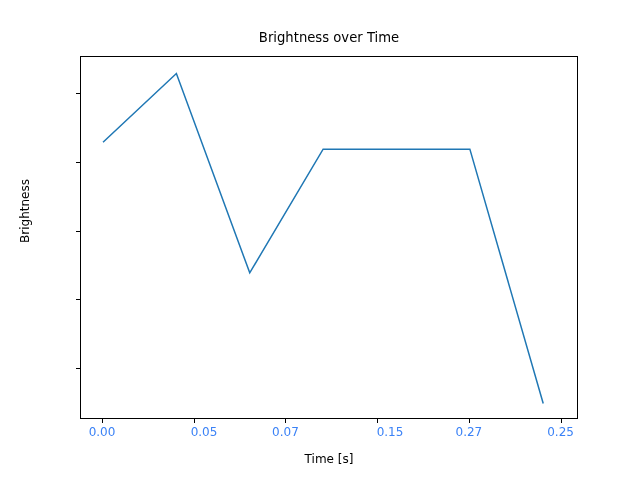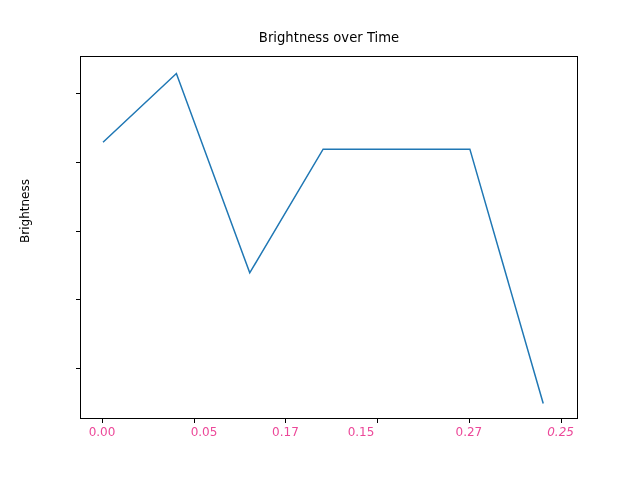--- a/index.html
+++ b/index.html
@@ -55,21 +55,21 @@
     height: 0;
     border-top: 1.1px solid #000000;
   }
   .xtick-label {
     position: absolute;
     top: 426px;
     text-align: center;
     font-size: 12px;
     line-height: 12px;
     white-space: nowrap;
-    color: #ec4899;
+    color: #3b82f6;
     transform: translateX(-50%);
   }
   .xtick-mark {
     position: absolute;
     top: 419px;
     width: 0;
     height: 4px;
     border-left: 1.1px solid #000000;
   }
   #xlabel {
@@ -96,36 +96,37 @@
   }
 </style>
 </head>
 <body>
 
 <div id="figure">
 
   <div id="chart-title">Brightness over Time</div>
 
   <div id="ylabel">Brightness</div>
+  <div id="xlabel">Time [s]</div>
 
   <div id="ytick-labels"></div>
   <div id="ytick-marks">
       <div class="ytick-mark" style="top: 368.125px;"></div>
       <div class="ytick-mark" style="top: 299.375px;"></div>
       <div class="ytick-mark" style="top: 230.625px;"></div>
       <div class="ytick-mark" style="top: 161.875px;"></div>
       <div class="ytick-mark" style="top: 93.125px;"></div>
     </div>
   <div id="xtick-labels">
       <div class="xtick-label" style="left: 102.011px;">0.00</div>
       <div class="xtick-label" style="left: 204px;">0.05</div>
-      <div class="xtick-label" style="left: 285.436px;">0.17</div>
-      <div class="xtick-label" style="left: 361px;">0.15</div>
+      <div class="xtick-label" style="left: 285.436px;">0.07</div>
+      <div class="xtick-label" style="left: 390px;">0.15</div>
       <div class="xtick-label" style="left: 468.862px;">0.27</div>
-      <div class="xtick-label" style="left: 560.575px; font-style: italic;">0.25</div>
+      <div class="xtick-label" style="left: 560.575px;">0.25</div>
     </div>
   <div id="xtick-marks">
       <div class="xtick-mark" style="left: 102.011px;"></div>
       <div class="xtick-mark" style="left: 193.724px;"></div>
       <div class="xtick-mark" style="left: 285.436px;"></div>
       <div class="xtick-mark" style="left: 377.149px;"></div>
       <div class="xtick-mark" style="left: 468.862px;"></div>
       <div class="xtick-mark" style="left: 560.575px;"></div>
     </div>
 

